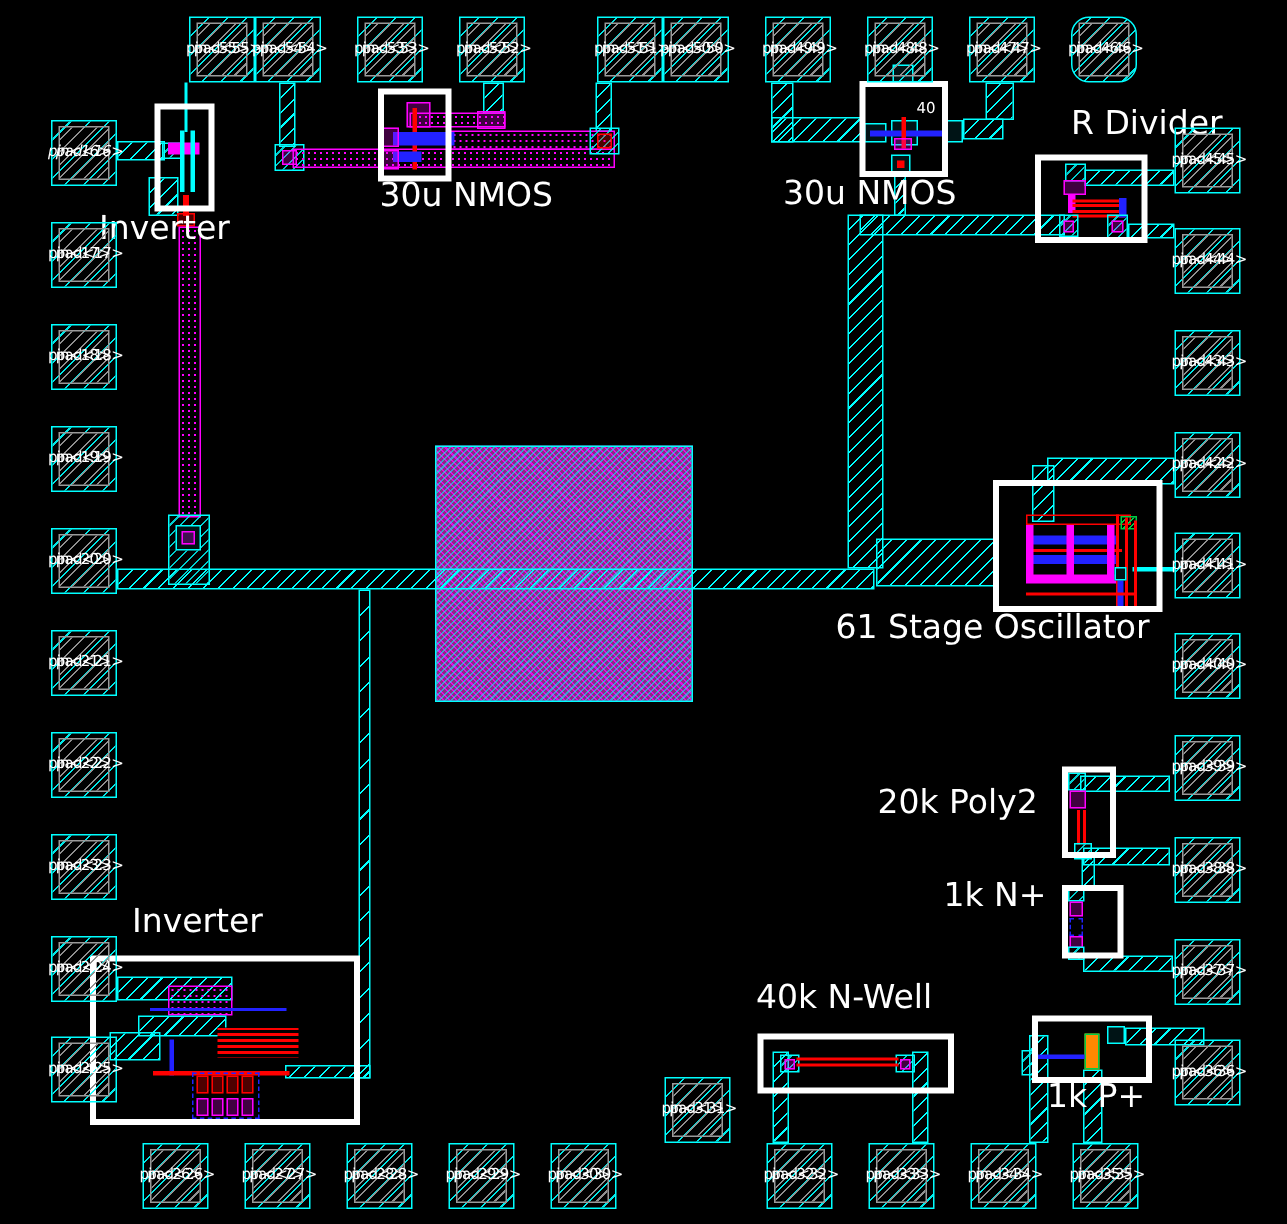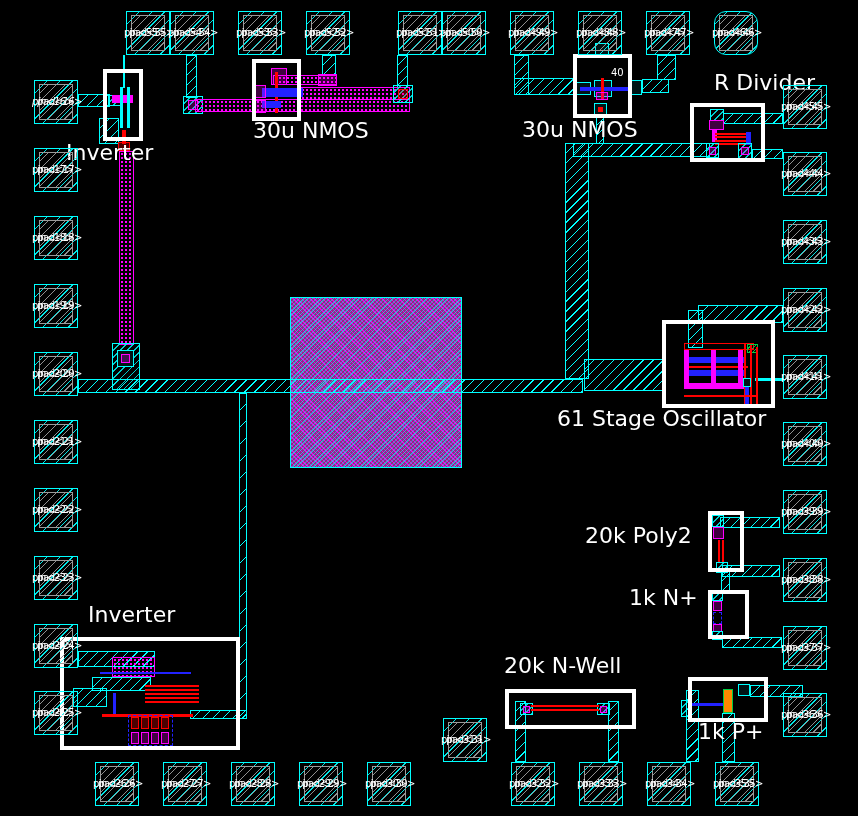--- a/index.html
+++ b/index.html
@@ -206,21 +206,21 @@
   <div class="abs wbox" style="left:60px;top:637px;width:180px;height:113px"></div>
 
   <div class="lbl" style="left:66px;top:141px">Inverter</div>
   <div class="lbl" style="left:253px;top:119px">30u NMOS</div>
   <div class="lbl" style="left:522px;top:118px">30u NMOS</div>
   <div class="lbl-sm" style="left:611px;top:68px">40</div>
   <div class="lbl" style="left:714px;top:71px">R Divider</div>
   <div class="lbl" style="left:557px;top:407px">61 Stage Oscillator</div>
   <div class="lbl" style="left:585px;top:524px">20k Poly2</div>
   <div class="lbl" style="left:629px;top:586px">1k N+</div>
-  <div class="lbl" style="left:504px;top:654px">20k N-Well</div>
+  <div class="lbl" style="left:504px;top:654px">40k N-Well</div>
   <div class="lbl" style="left:698px;top:720px">1k P+</div>
   <div class="lbl" style="left:88px;top:603px">Inverter</div>
 
   <div id="pads">
       <div class="pad" style="left: 102px; top: 11px; margin-left: 24px;">
     <div class="pad-inner"></div>
     <span class="pl pl1">pin&lt;55&gt;</span>
     <span class="pl pl2">pad&lt;55&gt;</span>
   </div>
       <div class="pad" style="left: 170px; top: 11px;">

